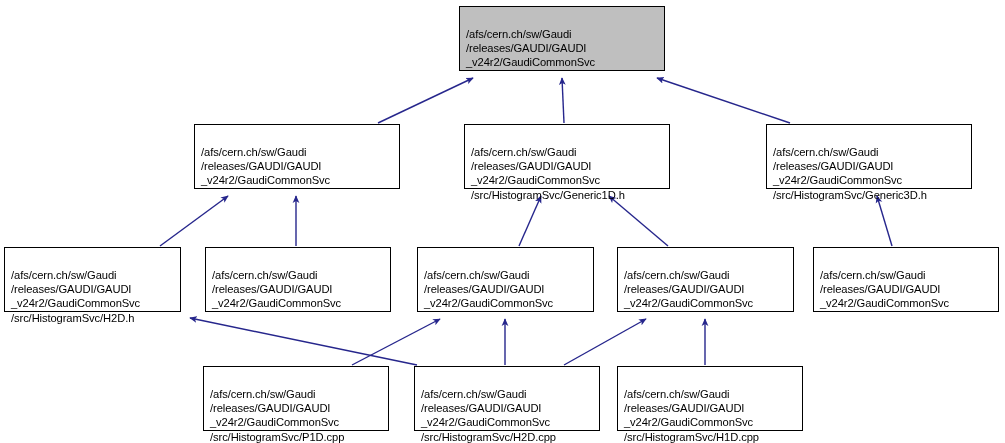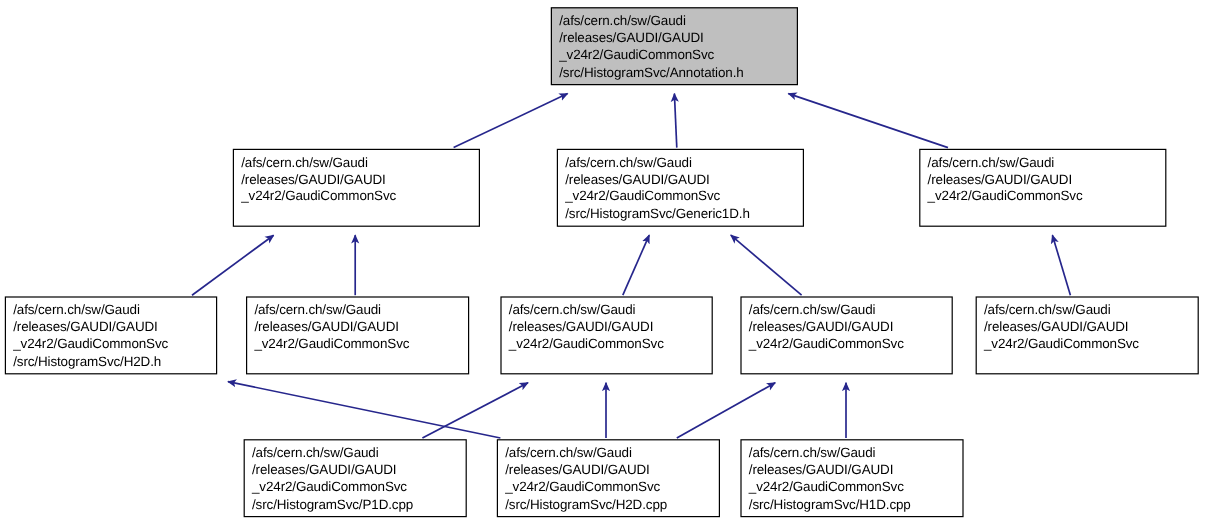--- a/index.html
+++ b/index.html
@@ -21,21 +21,21 @@
     top: 0;
     width: 1005px;
     height: 443px;
     pointer-events: none;
   }
   .node {
     position: absolute;
     box-sizing: border-box;
     border: 1px solid #000000;
     background: #ffffff;
-    padding: 4px 5px 3px 6px;
+    padding: 20px 5px 3px 6px;
     font-size: 11.2px;
     line-height: 14.2px;
     color: #000000;
     white-space: pre;
     letter-spacing: -0.1px;
     z-index: 2;
   }
   .node.root {
     background: #bfbfbf;
   }
@@ -60,24 +60,24 @@
       <line x1="296" y1="246" x2="296" y2="196" stroke="#26268c" stroke-width="1.4" marker-end="url(#arrow)"></line>
       <line x1="519" y1="246" x2="541" y2="196" stroke="#26268c" stroke-width="1.4" marker-end="url(#arrow)"></line>
       <line x1="668" y1="246" x2="609" y2="196" stroke="#26268c" stroke-width="1.4" marker-end="url(#arrow)"></line>
       <line x1="892" y1="246" x2="877" y2="196" stroke="#26268c" stroke-width="1.4" marker-end="url(#arrow)"></line>
       <line x1="417" y1="365" x2="190" y2="318" stroke="#26268c" stroke-width="1.4" marker-end="url(#arrow)"></line>
       <line x1="352" y1="365" x2="440" y2="319" stroke="#26268c" stroke-width="1.4" marker-end="url(#arrow)"></line>
       <line x1="505" y1="365" x2="505" y2="319" stroke="#26268c" stroke-width="1.4" marker-end="url(#arrow)"></line>
       <line x1="564" y1="365" x2="646" y2="319" stroke="#26268c" stroke-width="1.4" marker-end="url(#arrow)"></line>
       <line x1="705" y1="365" x2="705" y2="319" stroke="#26268c" stroke-width="1.4" marker-end="url(#arrow)"></line>
     </svg>
-<div class="node root" style="left: 459px; top: 6px; width: 206px; height: 65px;"><span class="node-line">/afs/cern.ch/sw/Gaudi</span><span class="node-line">/releases/GAUDI/GAUDI</span><span class="node-line">_v24r2/GaudiCommonSvc</span><span class="node-line">/src/HistogramSvc/Annotation.h</span></div>
+<div class="node root" style="left: 459px; top: 6px; width: 206px; height: 65px;"><span class="node-line">/afs/cern.ch/sw/Gaudi</span><span class="node-line">/releases/GAUDI/GAUDI</span><span class="node-line">_v24r2/GaudiCommonSvc</span></div>
     <div class="node" style="left: 194px; top: 124px; width: 206px; height: 65px;"><span class="node-line">/afs/cern.ch/sw/Gaudi</span><span class="node-line">/releases/GAUDI/GAUDI</span><span class="node-line">_v24r2/GaudiCommonSvc</span></div>
     <div class="node" style="left: 464px; top: 124px; width: 206px; height: 65px;"><span class="node-line">/afs/cern.ch/sw/Gaudi</span><span class="node-line">/releases/GAUDI/GAUDI</span><span class="node-line">_v24r2/GaudiCommonSvc</span><span class="node-line">/src/HistogramSvc/Generic1D.h</span></div>
-    <div class="node" style="left: 766px; top: 124px; width: 206px; height: 65px;"><span class="node-line">/afs/cern.ch/sw/Gaudi</span><span class="node-line">/releases/GAUDI/GAUDI</span><span class="node-line">_v24r2/GaudiCommonSvc</span></div>
+    <div class="node" style="left: 766px; top: 124px; width: 206px; height: 65px;"><span class="node-line">/afs/cern.ch/sw/Gaudi</span><span class="node-line">/releases/GAUDI/GAUDI</span><span class="node-line">_v24r2/GaudiCommonSvc</span><span class="node-line">/src/HistogramSvc/Generic3D.h</span></div>
     <div class="node" style="left: 4px; top: 247px; width: 177px; height: 65px;"><span class="node-line">/afs/cern.ch/sw/Gaudi</span><span class="node-line">/releases/GAUDI/GAUDI</span><span class="node-line">_v24r2/GaudiCommonSvc</span><span class="node-line">/src/HistogramSvc/H2D.h</span></div>
     <div class="node" style="left: 205px; top: 247px; width: 186px; height: 65px;"><span class="node-line">/afs/cern.ch/sw/Gaudi</span><span class="node-line">/releases/GAUDI/GAUDI</span><span class="node-line">_v24r2/GaudiCommonSvc</span></div>
     <div class="node" style="left: 417px; top: 247px; width: 177px; height: 65px;"><span class="node-line">/afs/cern.ch/sw/Gaudi</span><span class="node-line">/releases/GAUDI/GAUDI</span><span class="node-line">_v24r2/GaudiCommonSvc</span></div>
     <div class="node" style="left: 617px; top: 247px; width: 177px; height: 65px;"><span class="node-line">/afs/cern.ch/sw/Gaudi</span><span class="node-line">/releases/GAUDI/GAUDI</span><span class="node-line">_v24r2/GaudiCommonSvc</span></div>
     <div class="node" style="left: 813px; top: 247px; width: 186px; height: 65px;"><span class="node-line">/afs/cern.ch/sw/Gaudi</span><span class="node-line">/releases/GAUDI/GAUDI</span><span class="node-line">_v24r2/GaudiCommonSvc</span></div>
     <div class="node" style="left: 203px; top: 366px; width: 186px; height: 65px;"><span class="node-line">/afs/cern.ch/sw/Gaudi</span><span class="node-line">/releases/GAUDI/GAUDI</span><span class="node-line">_v24r2/GaudiCommonSvc</span><span class="node-line">/src/HistogramSvc/P1D.cpp</span></div>
     <div class="node" style="left: 414px; top: 366px; width: 186px; height: 65px;"><span class="node-line">/afs/cern.ch/sw/Gaudi</span><span class="node-line">/releases/GAUDI/GAUDI</span><span class="node-line">_v24r2/GaudiCommonSvc</span><span class="node-line">/src/HistogramSvc/H2D.cpp</span></div>
     <div class="node" style="left: 617px; top: 366px; width: 186px; height: 65px;"><span class="node-line">/afs/cern.ch/sw/Gaudi</span><span class="node-line">/releases/GAUDI/GAUDI</span><span class="node-line">_v24r2/GaudiCommonSvc</span><span class="node-line">/src/HistogramSvc/H1D.cpp</span></div>
   </div>
 

